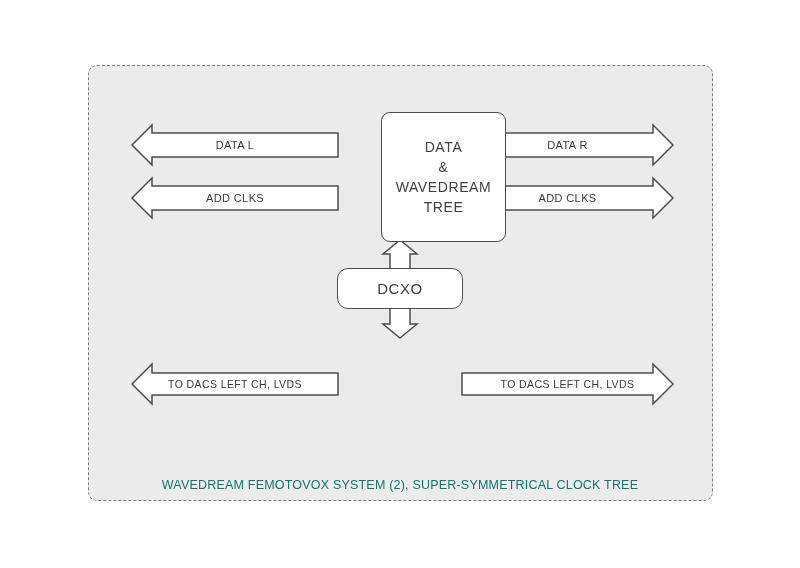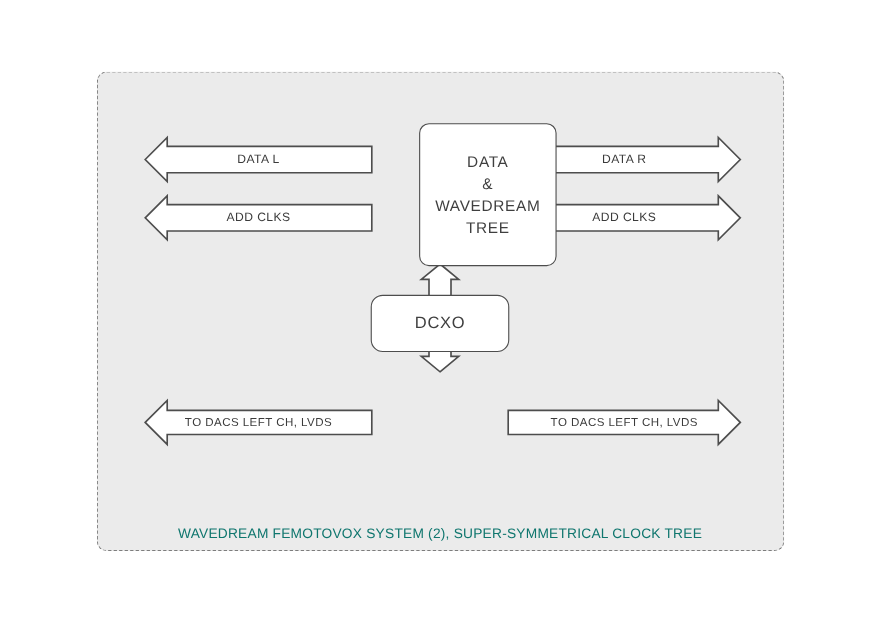--- a/index.html
+++ b/index.html
@@ -44,21 +44,21 @@
     flex-direction: column;
     align-items: center;
     justify-content: center;
     text-align: center;
     color: #3f3f3f;
     font-size: 14px;
     line-height: 20px;
     letter-spacing: 0.6px;
   }
   .box-data-clks { left: 337px; top: 112px; width: 125px; height: 130px; margin-left: 44px; }
-  .box-dcxo      { left: 337px; top: 268px; width: 126px; height: 52px; border-radius: 11px; font-size: 15px; }
+  .box-dcxo      { left: 337px; top: 268px; width: 126px; height: 41px; border-radius: 11px; font-size: 15px; }
   .box-dual-buff { left: 337px; top: 339px; width: 125px; height: 90px; }
   .arrow-label {
     position: absolute;
     text-align: center;
     color: #3b3b3b;
     font-size: 11px;
     line-height: 12px;
     letter-spacing: 0.4px;
     white-space: nowrap;
   }

